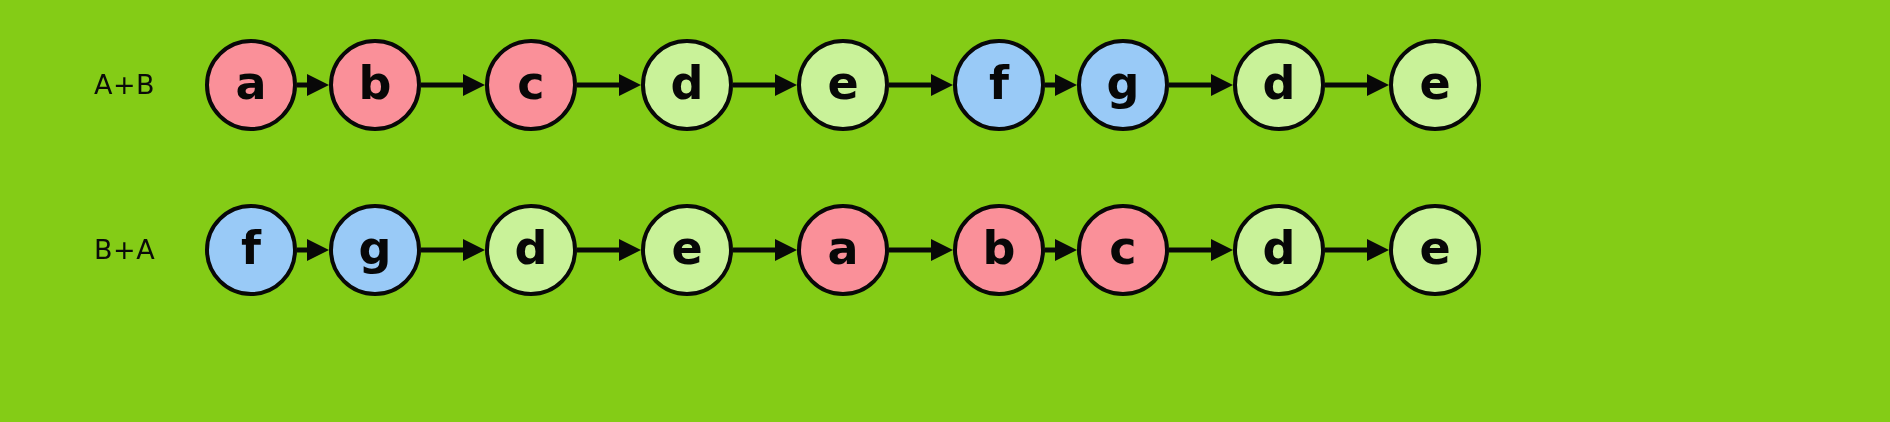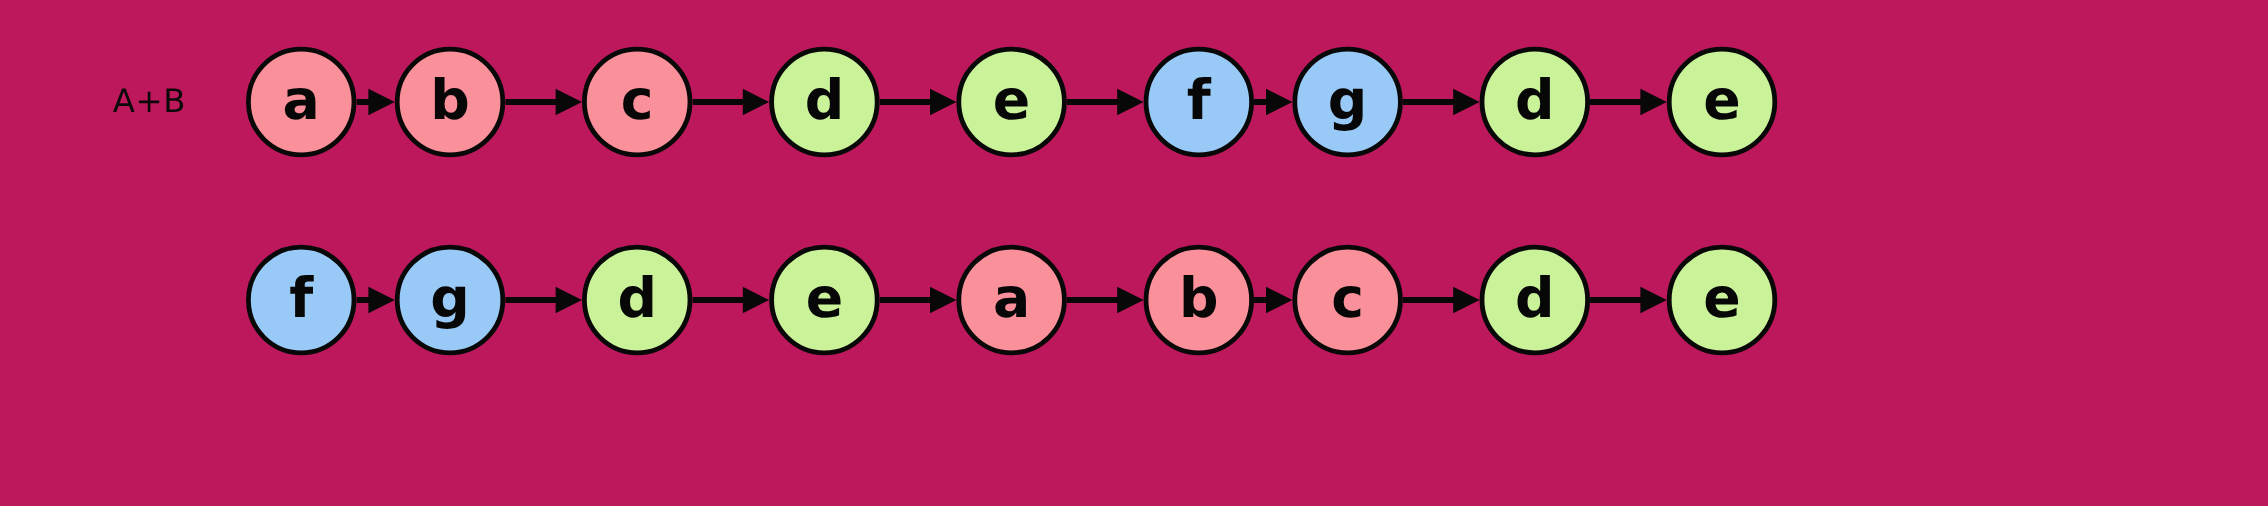--- a/index.html
+++ b/index.html
@@ -11,21 +11,21 @@
     width: 1890px;
     height: 422px;
     background: #fdf6e1;
     font-family: "DejaVu Sans", "Liberation Sans", sans-serif;
     overflow: hidden;
   }
   #diagram-root {
     position: relative;
     width: 1890px;
     height: 422px;
-    background: #be185d;
+    background: #84cc16;
   }
   .row {
     position: absolute;
     left: 0;
     width: 1890px;
     height: 120px;
     display: flex;
     align-items: center;
   }
   #row-0 { top: 25px; }
@@ -168,20 +168,21 @@
             <polygon points="42,2 64,13 42,24" fill="#080808"></polygon>
           </svg>
         </div>
         <div class="node green">
           <span class="node-label">e</span>
         </div>
       </div>
   </div>
 
   <div class="row" id="row-1">
+    <div class="row-label">B+A</div>
     <div class="chain">
         <div class="node blue">
           <span class="node-label">f</span>
         </div>
         <div class="arrow" style="width: 32px;">
           <svg width="32" height="26" viewBox="0 0 32 26">
             <line x1="0" y1="13" x2="14" y2="13" stroke="#080808" stroke-width="5"></line>
             <polygon points="10,2 32,13 10,24" fill="#080808"></polygon>
           </svg>
         </div>

